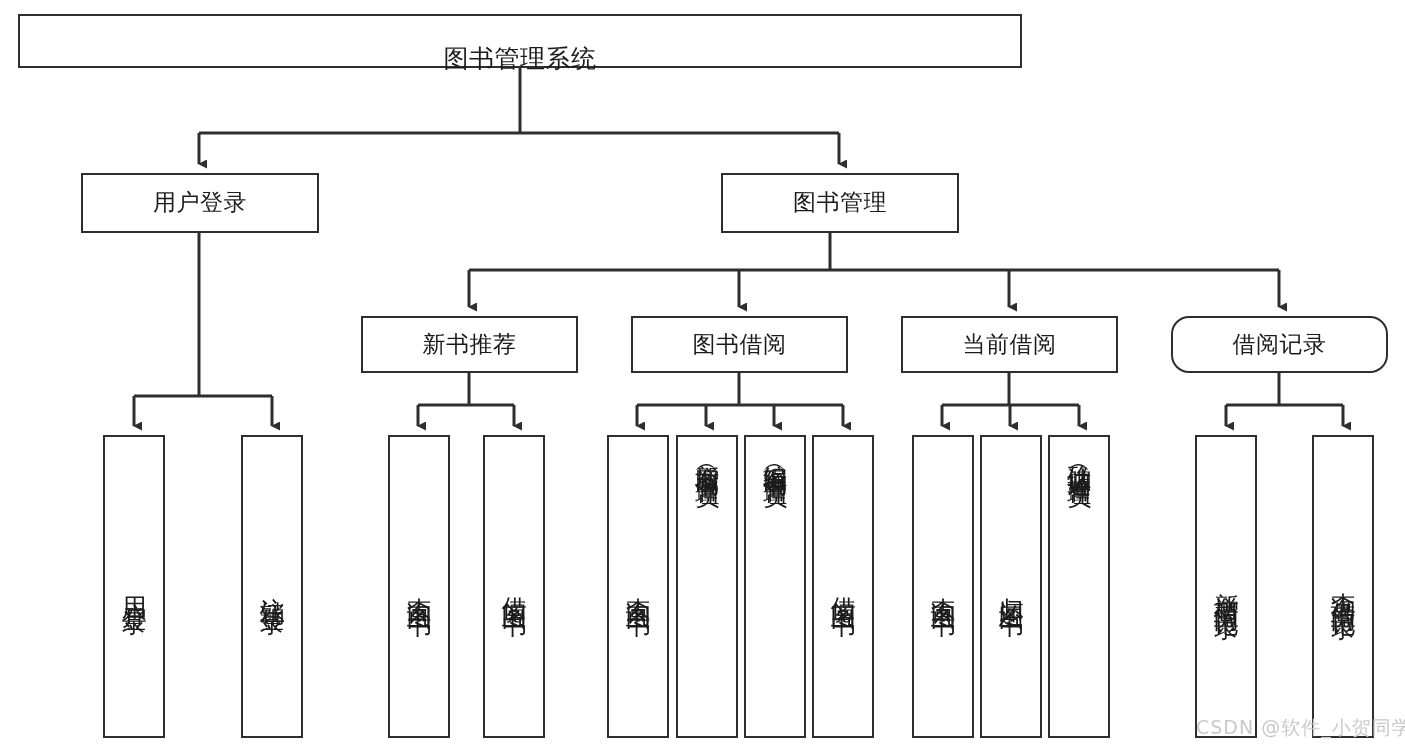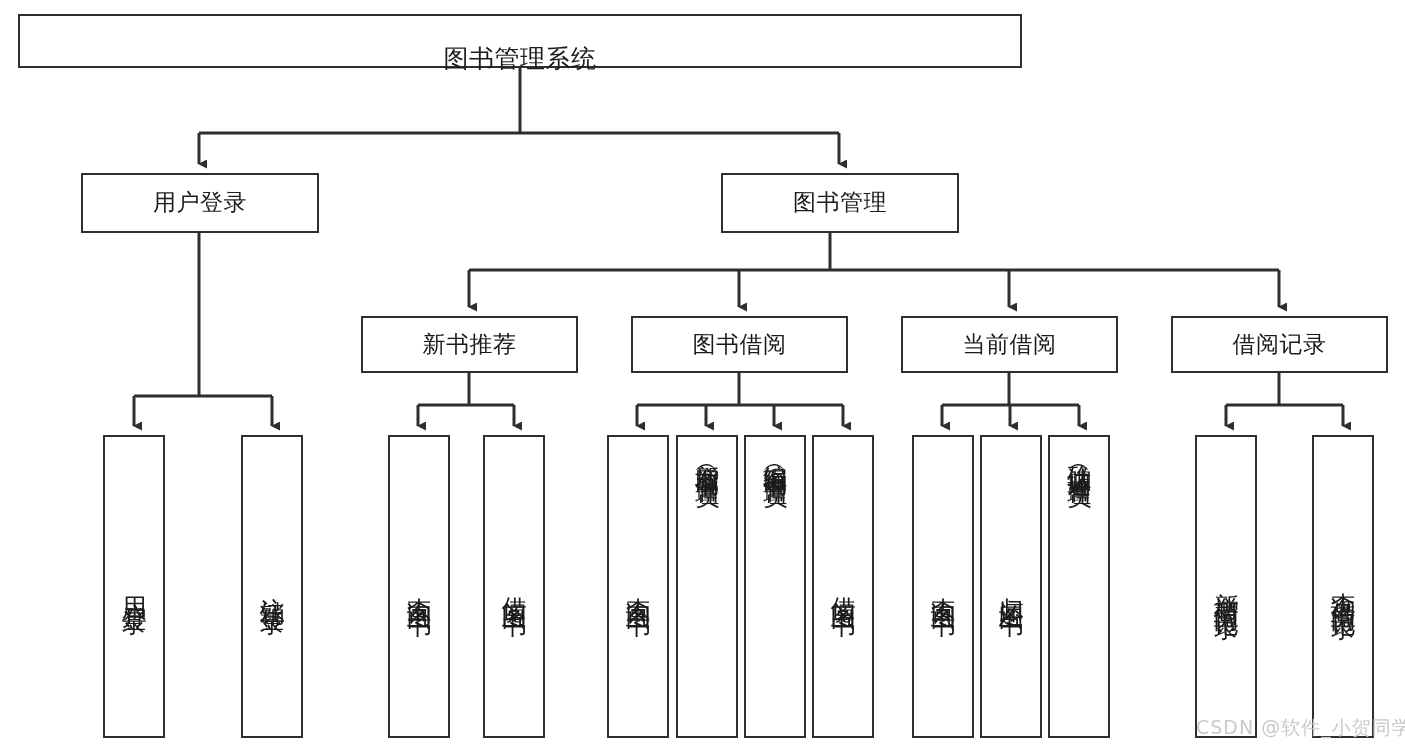--- a/index.html
+++ b/index.html
@@ -137,21 +137,21 @@
 
   <div class="node mid" style="left: 361px; top: 316px; width: 217px; height: 57px;">
     <span class="lbl">新书推荐</span>
   </div>
   <div class="node mid" style="left: 631px; top: 316px; width: 217px; height: 57px;">
     <span class="lbl">图书借阅</span>
   </div>
   <div class="node mid" style="left: 901px; top: 316px; width: 217px; height: 57px;">
     <span class="lbl">当前借阅</span>
   </div>
-  <div class="node mid" style="left: 1171px; top: 316px; width: 217px; height: 57px;">
+  <div class="node mid" style="left: 1171px; top: 316px; width: 217px; height: 57px; border-radius: 18px;">
     <span class="lbl">借阅记录</span>
   </div>
 
   <div class="node leaf center-text" style="left: 103px; top: 435px; width: 62px; height: 303px;">
     <span class="lbl">用户登录</span>
   </div>
   <div class="node leaf center-text" style="left: 241px; top: 435px; width: 62px; height: 303px;">
     <span class="lbl">注销登录</span>
   </div>
   <div class="node leaf center-text" style="left: 388px; top: 435px; width: 62px; height: 303px;">

